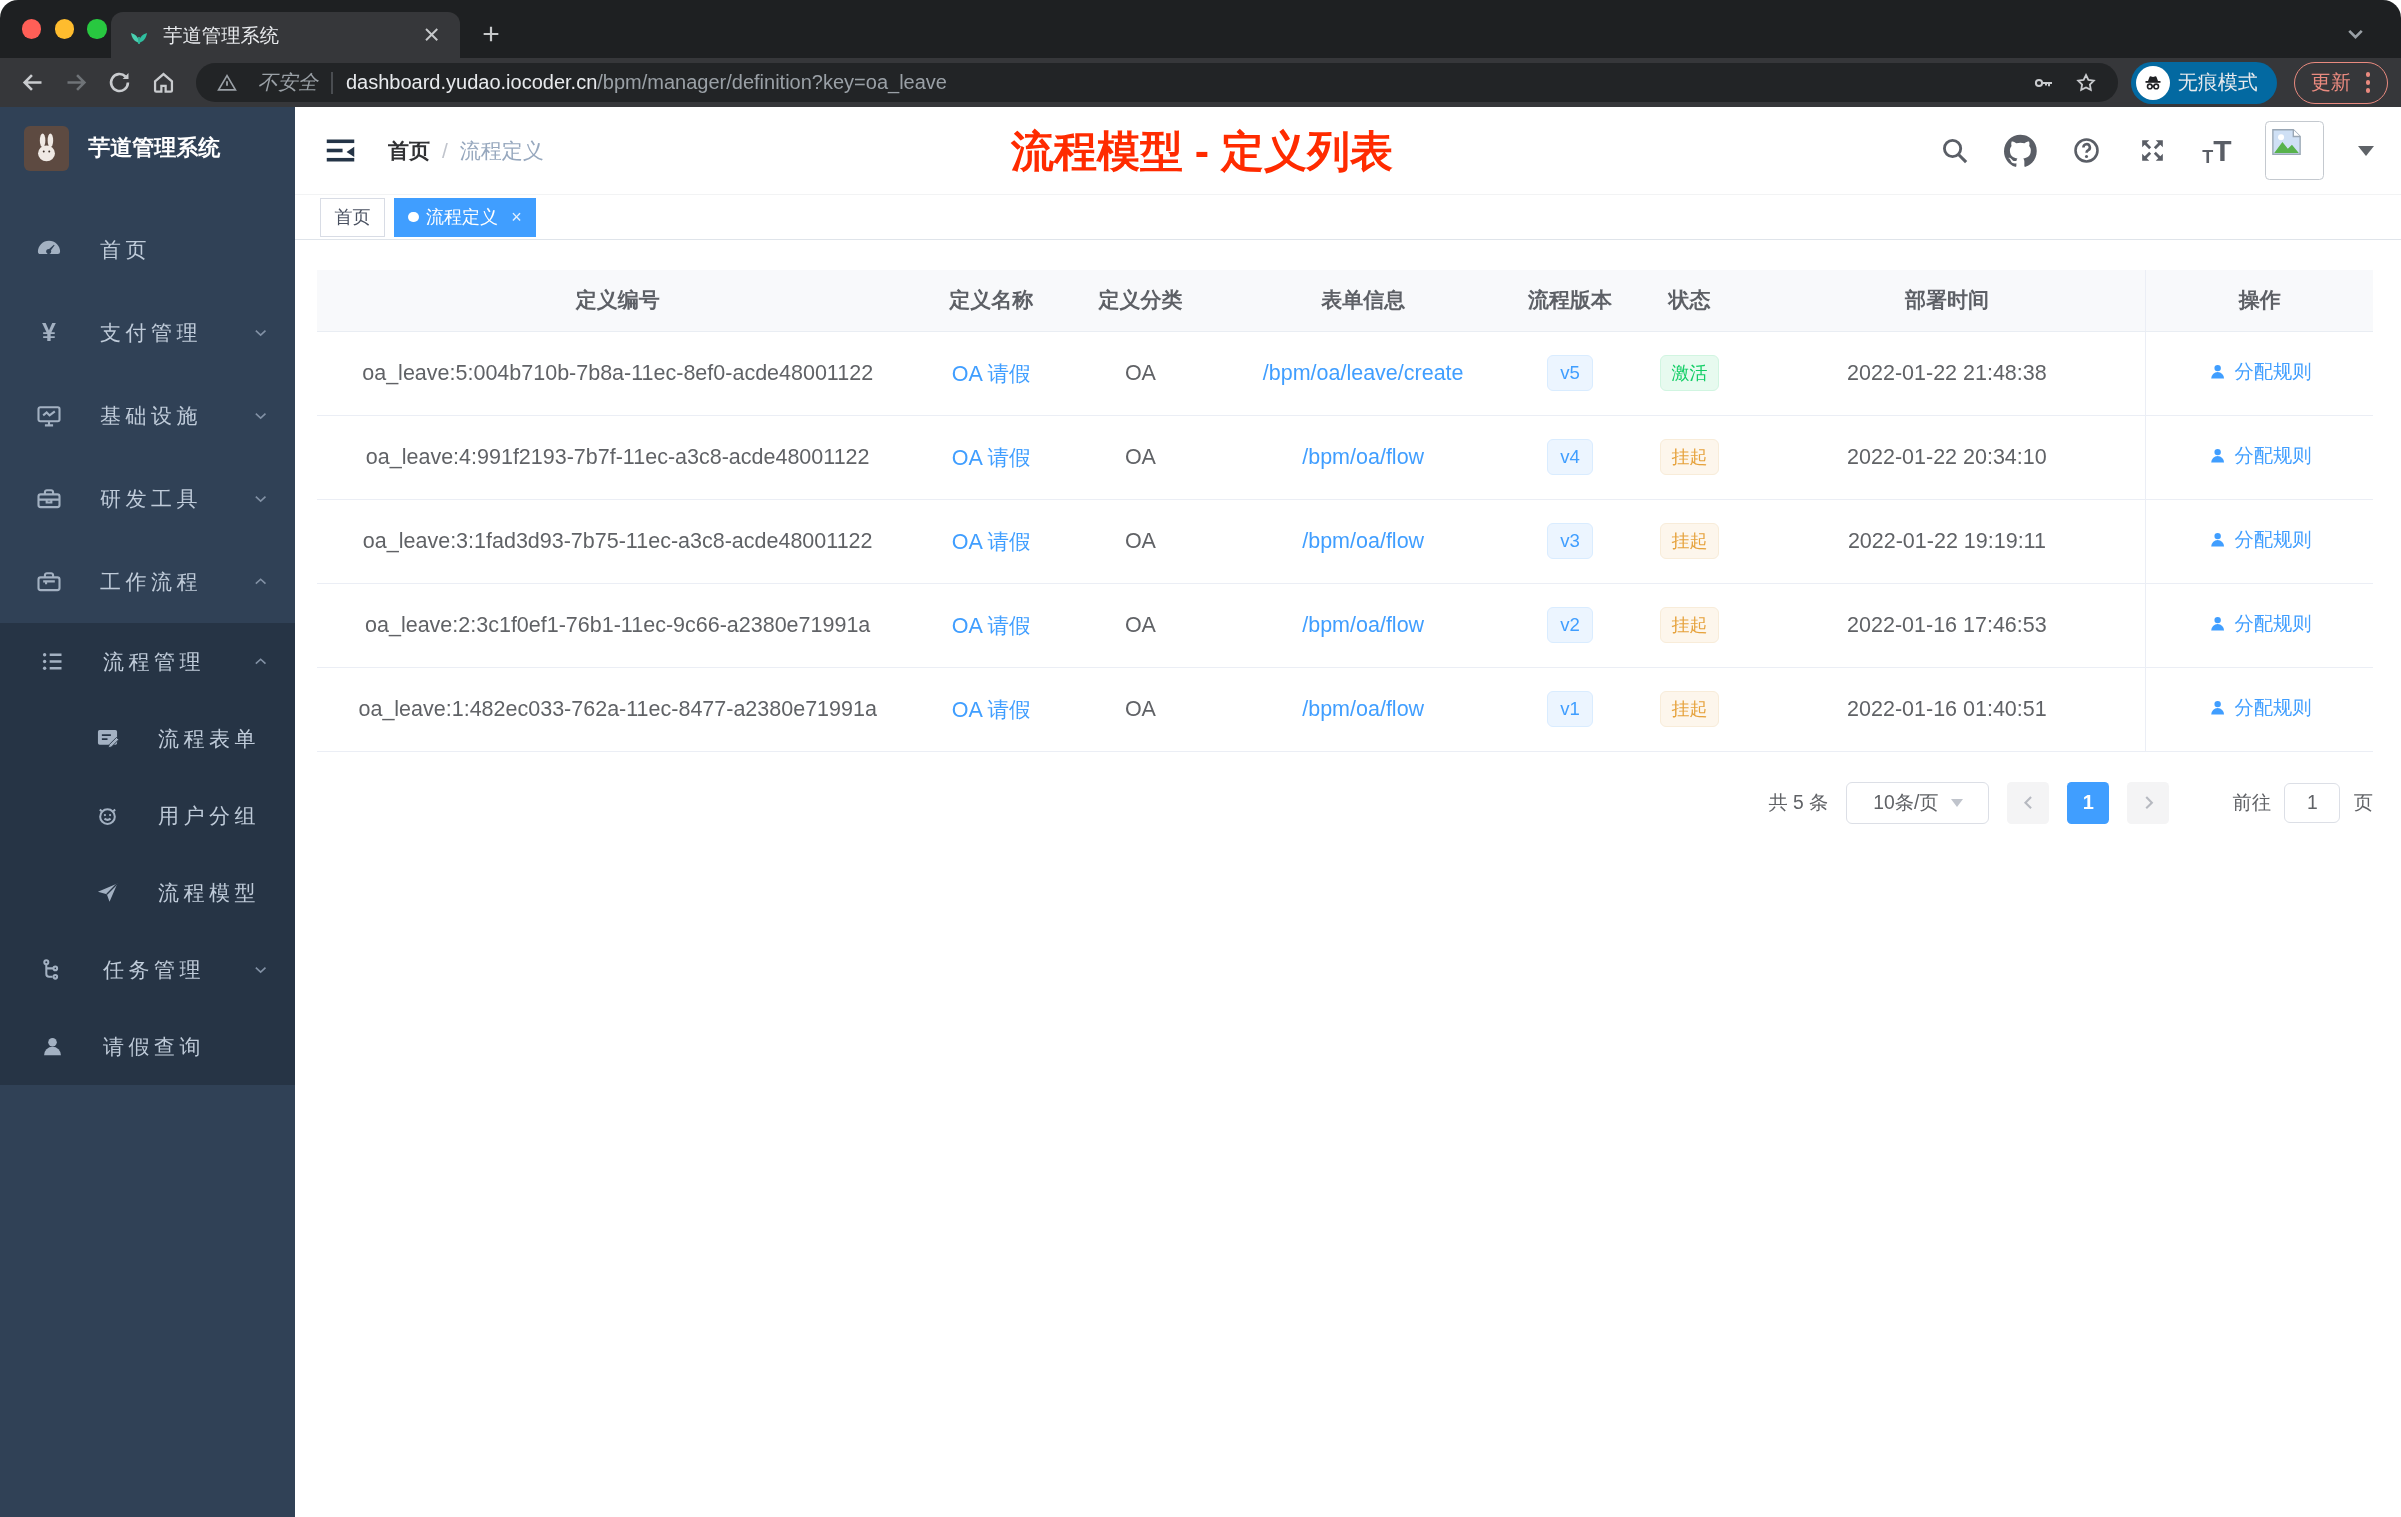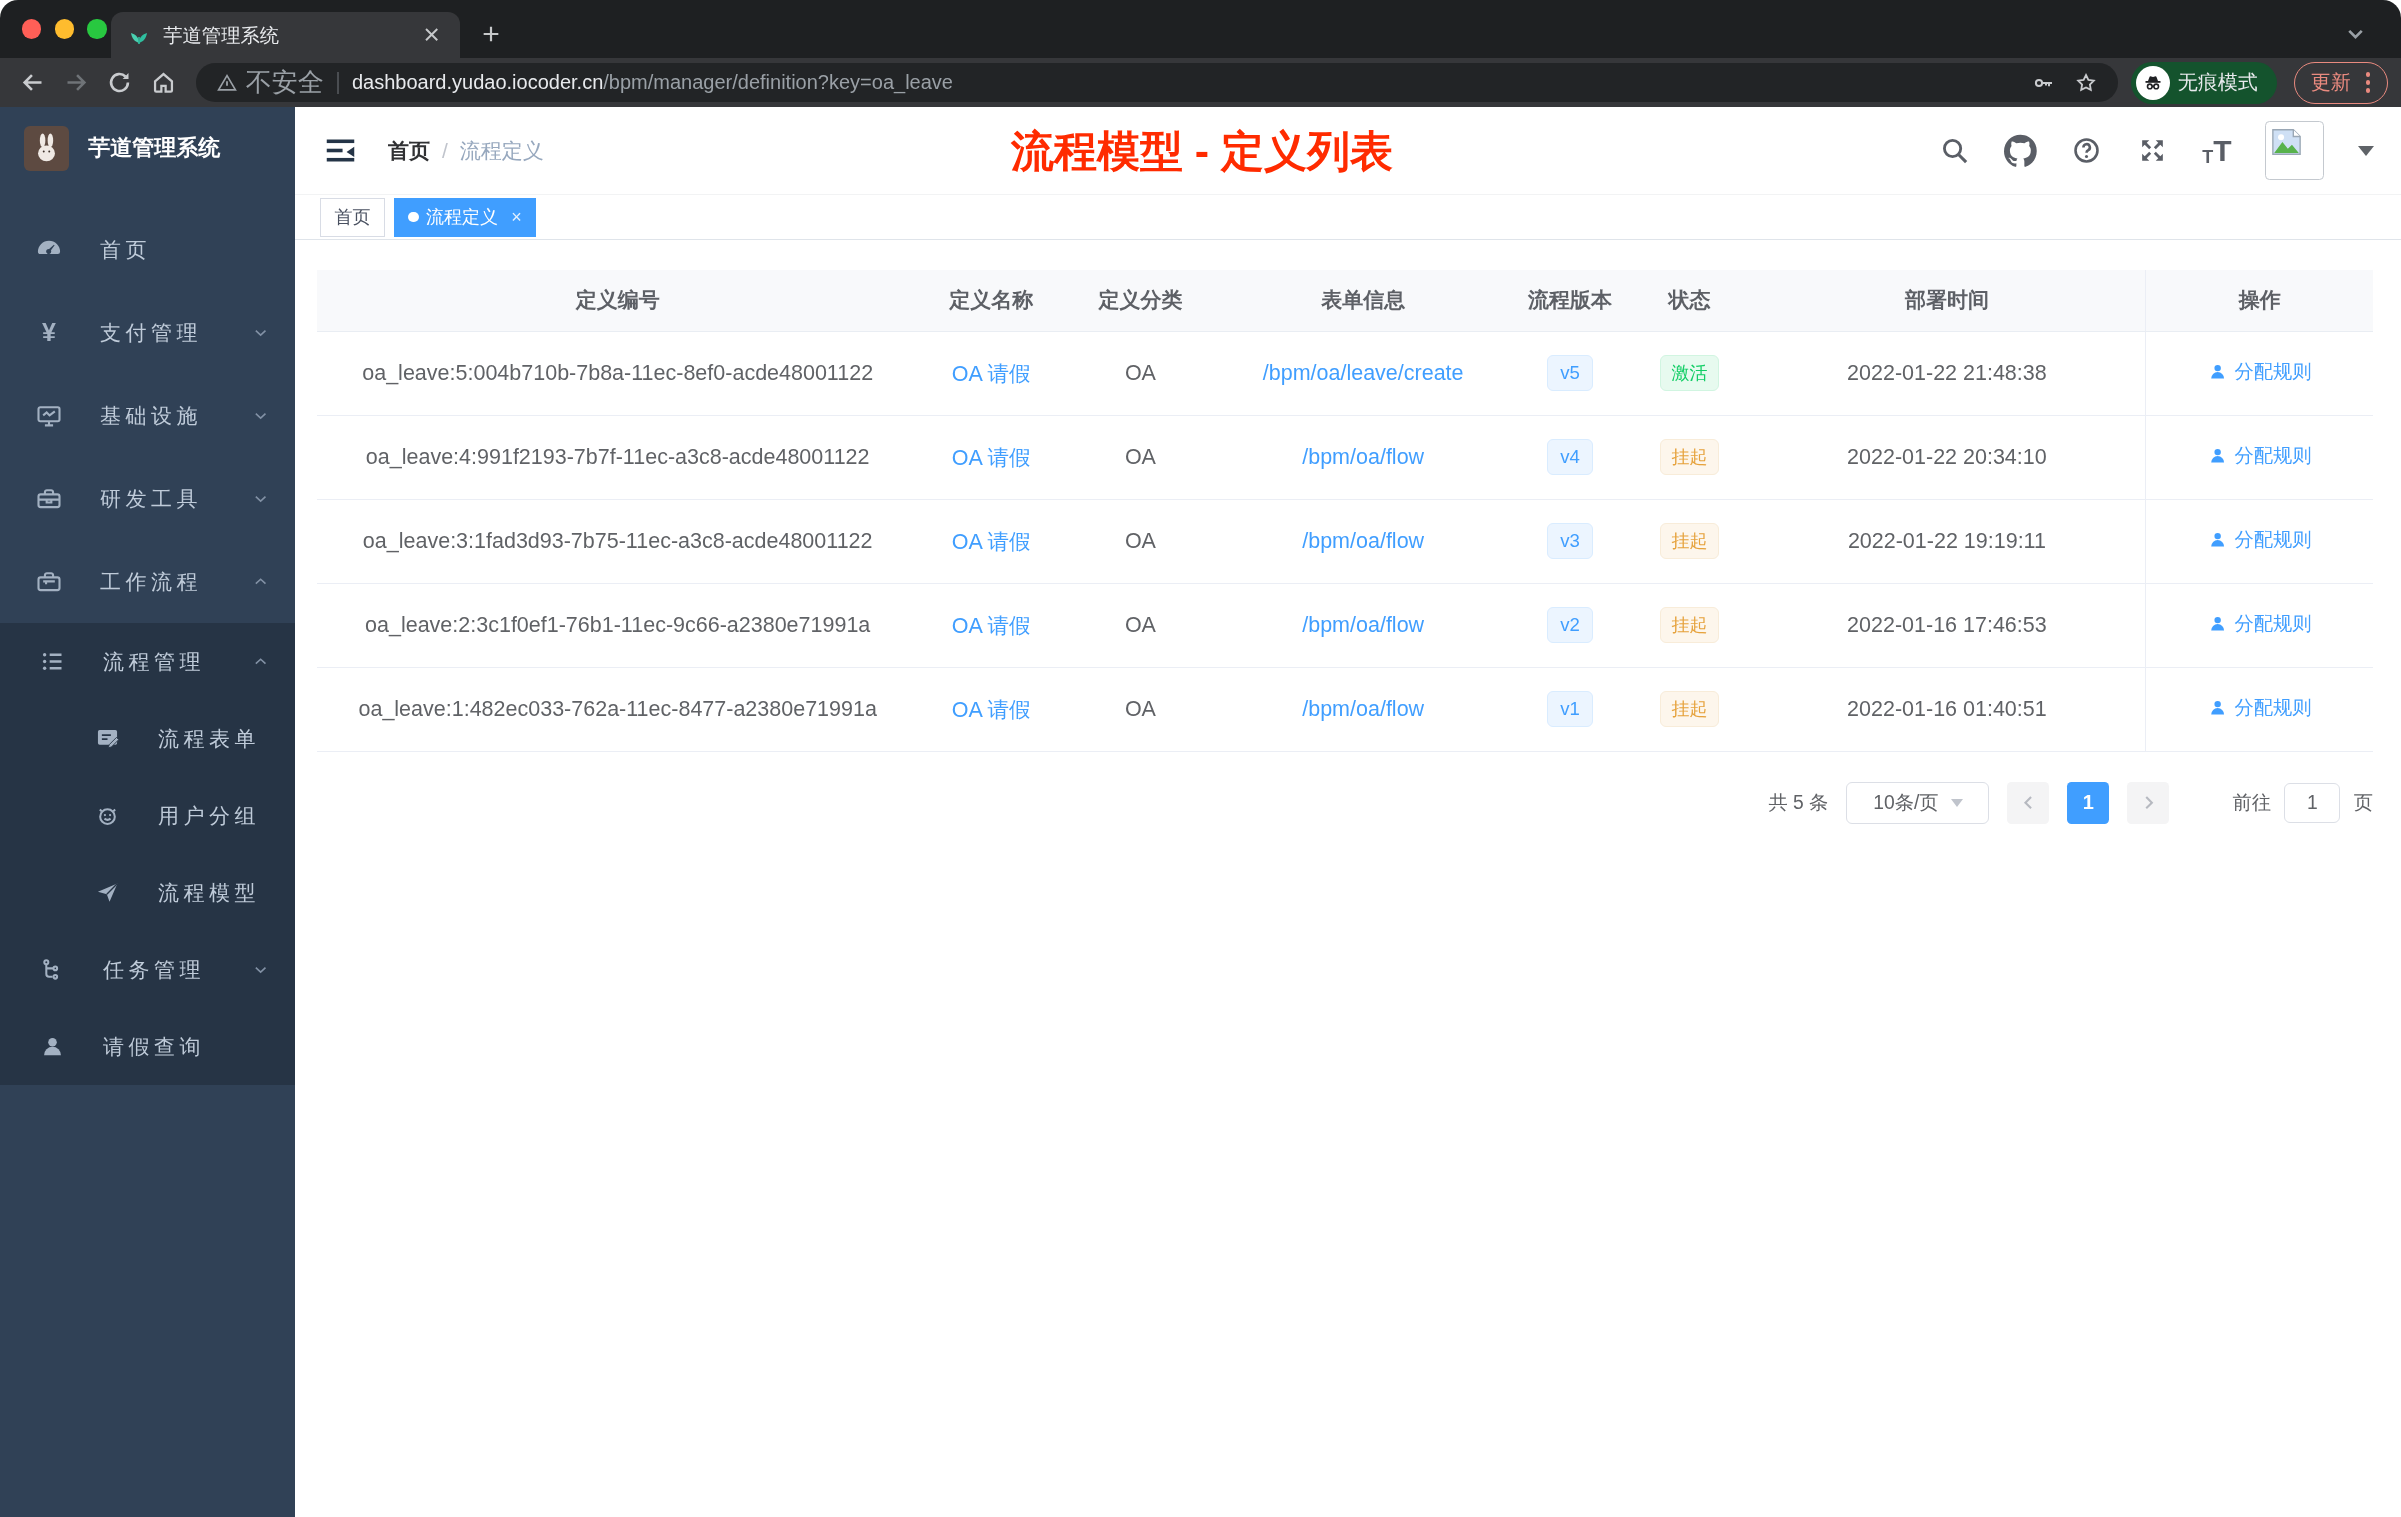--- a/index.html
+++ b/index.html
@@ -19,27 +19,27 @@
   .tab-title { font-size:19.3px; margin-left:12px; flex:1; white-space:nowrap; overflow:hidden; }
   .tab-close { width:25px; height:25px; display:flex; align-items:center; justify-content:center; color:#c6c8ca; }
   .newtab { width:42px; height:42px; margin:0 0 3px 10.4px; display:flex; align-items:center; justify-content:center; color:#c6c8ca; }
   .tabbar-chevron { position:absolute; right:33px; top:21px; color:#9aa0a6; }
 
   .toolbar { height:49px; background:#36373a; display:flex; align-items:center; padding:0 13.4px; gap:4.5px; flex-shrink:0; }
   .navbtn { width:39px; height:39px; display:flex; align-items:center; justify-content:center; color:#c9cbce; border-radius:50%; }
   .navbtn.disabled { color:#6f7377; }
   .urlpill { flex:1; height:39px; background:#222426; border-radius:19.3px; display:flex; align-items:center;
     padding:0 19.3px; margin:0 9px; min-width:0; }
-  .sec-label { color:#9aa0a6; font-size:26px; margin-left:8px; }
+  .sec-label { color:#9aa0a6; font-size:20px; margin-left:20px;font-style:italic; }
   .url-div { width:1.5px; height:22px; background:#4a4d51; margin:0 13.4px; }
   .url-host { color:#e8eaed; font-size:20px; }
   .url-path { color:#9aa0a6; font-size:20px; }
   .url-spacer { flex:1; }
   .urlicon { margin-left:19.3px; color:#c9cbce; display:flex; }
-  .incog { height:42px; background:#14532d; border-radius:21px; display:flex; align-items:center;
+  .incog { height:42px; background:#0369a1; border-radius:21px; display:flex; align-items:center;
     gap:8px; padding:0 19.3px 0 4.5px; color:#e8eaed; font-size:20px; white-space:nowrap; }
   .incog-circle { width:34px; height:34px; background:#ffffff; border-radius:50%;
     display:flex; align-items:center; justify-content:center; }
   .update-pill { height:42px; border:1.5px solid #e98a7f; border-radius:21px; color:#e98a7f;
     display:flex; align-items:center; gap:15px; padding:0 16.3px; font-size:20px; margin-left:12px; white-space:nowrap; }
   .vdots { display:flex; flex-direction:column; gap:3.7px; }
   .vdots i { width:4.5px; height:4.5px; border-radius:50%; background:#e98a7f; }
 
   
   .page { flex:1; display:flex; background:#fff; min-height:0; }

